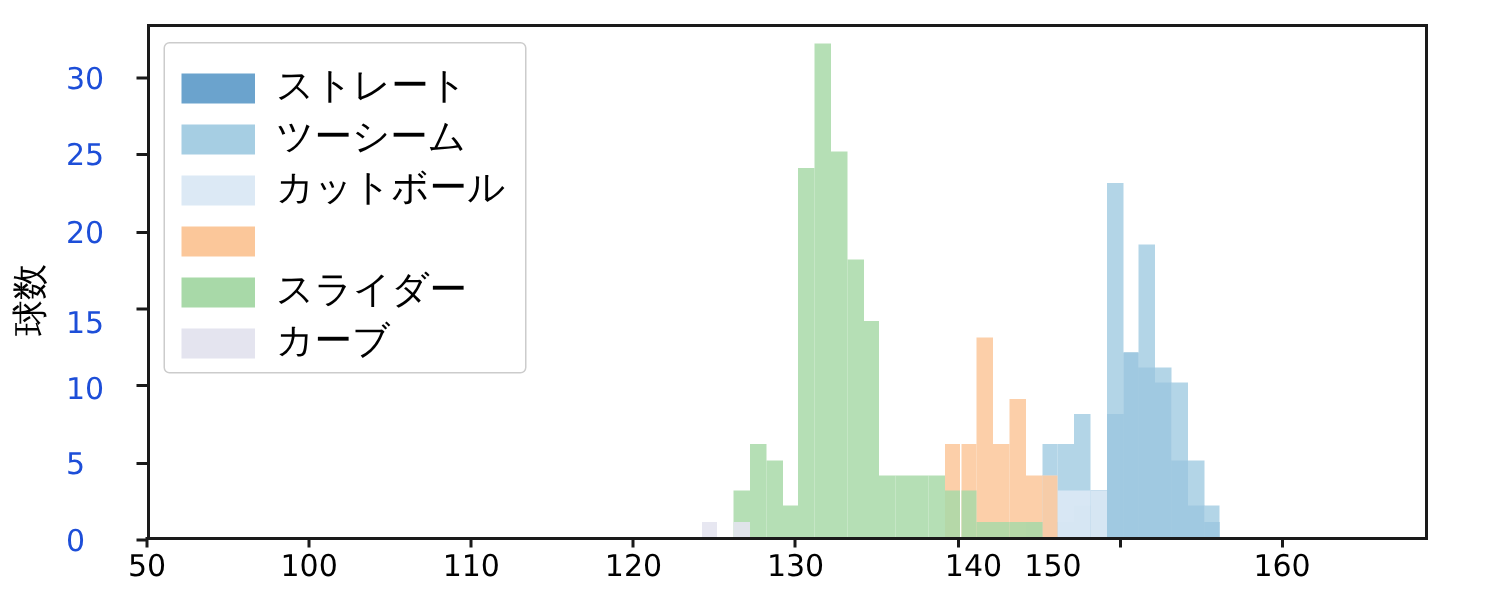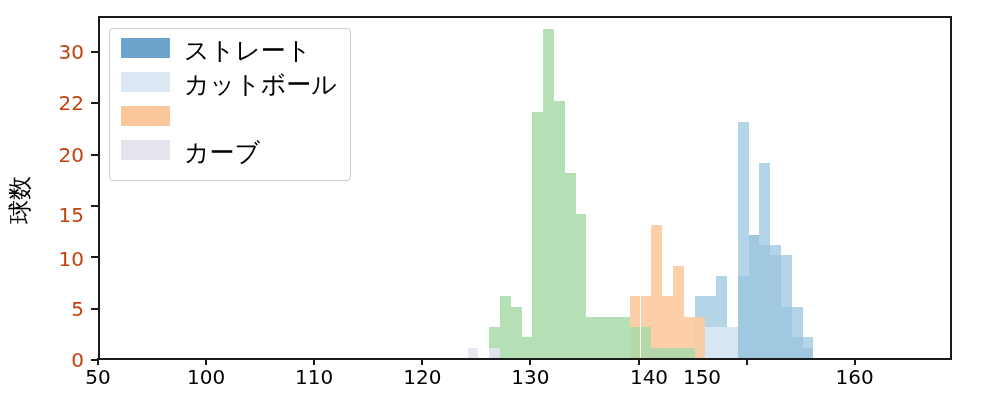--- a/index.html
+++ b/index.html
@@ -23,40 +23,40 @@
   .bar{position:absolute;bottom:0;}
 
   
   .xtick{position:absolute;width:2px;height:7px;background:#1a1a1a;top:358px;}
   .ytick{position:absolute;height:2px;width:7px;background:#1a1a1a;left:91px;}
   .xticklabel{
     position:absolute;top:367px;font-size:20px;color:#000;
     transform:translateX(-50%);white-space:nowrap;line-height:1;
   }
   .yticklabel{
-    position:absolute;right:916px;font-size:20px;color:#c2410c;
+    position:absolute;right:916px;font-size:20px;color:#1d4ed8;
     transform:translateY(-50%);white-space:nowrap;line-height:1;
-    width:40px;text-align:right;
+    width:40px;text-align:left;
   }
   #ylabel{
     position:absolute;left:20px;top:200px;
     transform:translate(-50%,-50%) rotate(-90deg);
     transform-origin:center center;
     font-size:24px;color:#000;white-space:nowrap;
   }
 
   
   #legend{
     position:absolute;left:109px;top:28px;
     background:rgba(255,255,255,0.92);
     border:1px solid #cccccc;border-radius:4px;
     padding:9px 13px 9px 11px;
     display:flex;flex-direction:column;gap:3px;
   }
-  .legend-row{display:flex;align-items:flex-start;gap:14px;height:31px;}
+  .legend-row{display:flex;align-items:flex-end;gap:14px;height:31px;}
   .legend-swatch{width:49px;height:20px;flex:none;}
   .legend-label{font-size:25px;color:#000;line-height:1;white-space:nowrap;}
 </style>
 </head>
 <body>
 
 <div id="fig">
 
   <div id="ylabel">球数</div>
 
@@ -65,21 +65,21 @@
       <div class="yticklabel" style="top: 360px;">0</div>
       <div class="ytick" style="top: 307.657px;"></div>
       <div class="yticklabel" style="top: 308.657px;">5</div>
       <div class="ytick" style="top: 256.313px;"></div>
       <div class="yticklabel" style="top: 259px;">10</div>
       <div class="ytick" style="top: 204.97px;"></div>
       <div class="yticklabel" style="top: 215px;">15</div>
       <div class="ytick" style="top: 153.627px;"></div>
       <div class="yticklabel" style="top: 154.627px;">20</div>
       <div class="ytick" style="top: 102.284px;"></div>
-      <div class="yticklabel" style="top: 103.284px;">22</div>
+      <div class="yticklabel" style="top: 103.284px;">25</div>
       <div class="ytick" style="top: 50.9403px;"></div>
       <div class="yticklabel" style="top: 51.9403px;">30</div>
     </div>
   <div id="xticks-group">
       <div class="xtick" style="left: 97px;"></div>
       <div class="xticklabel" style="left: 98px;">50</div>
       <div class="xtick" style="left: 205.101px;"></div>
       <div class="xticklabel" style="left: 206.101px;">100</div>
       <div class="xtick" style="left: 313.203px;"></div>
       <div class="xticklabel" style="left: 314.203px;">110</div>
@@ -154,25 +154,33 @@
         <div class="bar" style="left: 389.165px; width: 10.8101px; height: 10.2687px; background: rgb(228, 228, 239); opacity: 0.9;"></div>
       </div>
   </div>
 
   <div id="legend">
       <div class="legend-row">
         <span class="legend-swatch" style="background: rgb(107, 163, 205);"></span>
         <span class="legend-label">ストレート</span>
       </div>
       <div class="legend-row">
+        <span class="legend-swatch" style="background: rgb(166, 206, 227);"></span>
+        <span class="legend-label">ツーシーム</span>
+      </div>
+      <div class="legend-row">
         <span class="legend-swatch" style="background: rgb(220, 233, 245);"></span>
         <span class="legend-label">カットボール</span>
       </div>
       <div class="legend-row">
         <span class="legend-swatch" style="background: rgb(251, 199, 154);"></span>
+      </div>
+      <div class="legend-row">
+        <span class="legend-swatch" style="background: rgb(168, 217, 168);"></span>
+        <span class="legend-label">スライダー</span>
       </div>
       <div class="legend-row">
         <span class="legend-swatch" style="background: rgb(228, 228, 239);"></span>
         <span class="legend-label">カーブ</span>
       </div>
     </div>
 
 </div>
 
 </body></html>

